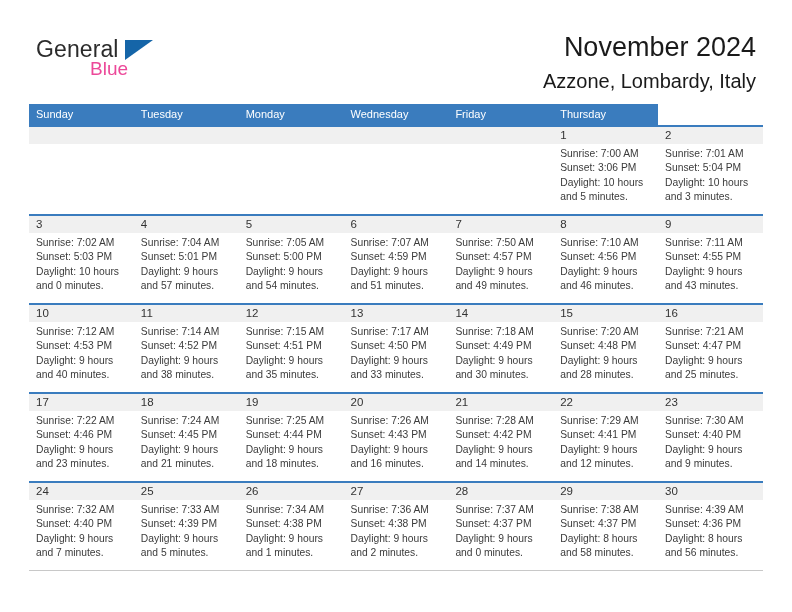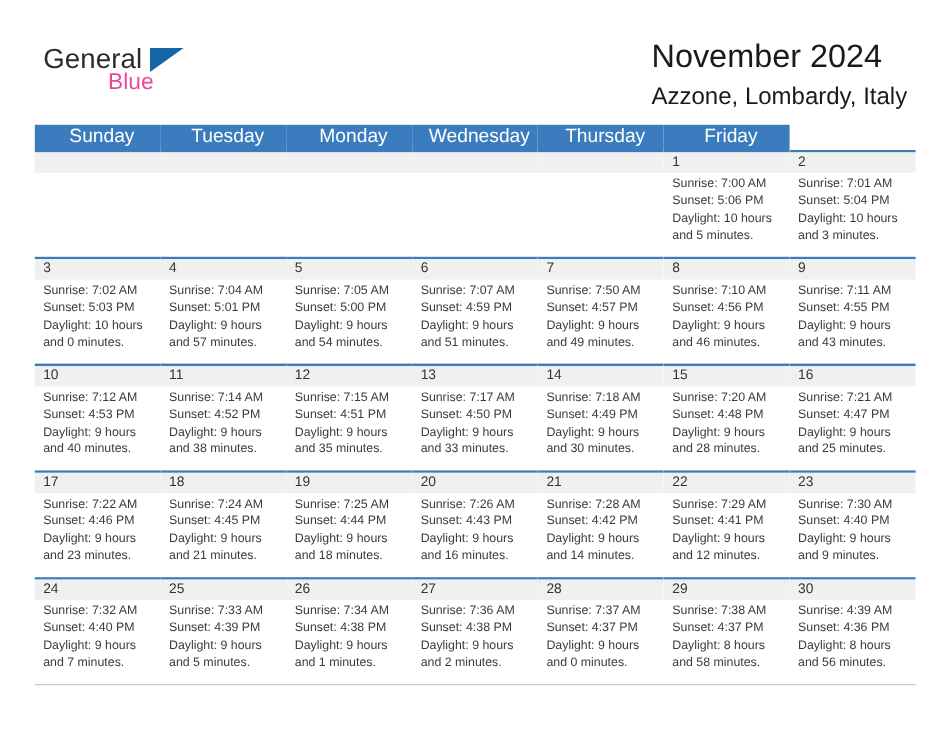--- a/index.html
+++ b/index.html
@@ -61,21 +61,21 @@
     width: 0;
     height: 0;
     border-left: 28px solid #1565a8;
     border-bottom: 20px solid transparent;
   }
 
   .title-block {
     position: absolute;
     right: 36px;
     top: 30px;
-    text-align: left;
+    text-align: right;
   }
   .cal-title {
     font-size: 27px;
     font-weight: normal;
     color: #1a1a1a;
     line-height: 34px;
     white-space: nowrap;
   }
   .cal-subtitle {
     font-size: 20px;
@@ -102,25 +102,24 @@
   .cal-cell {
     width: 104.857px;
     box-sizing: border-box;
     position: relative;
   }
   .cal-head-row .cal-cell {
     height: 21px;
     padding: 3px 0 0 7px;
   }
   .dow {
-    font-size: 16px;
+    font-size: 11px;
     color: #ffffff;
     line-height: 14px;
     display: block;
-    text-align: center;
   }
 
   .cal-body-row .cal-cell {
     height: 89px;
     border-top: 2px solid #3a7cbe;
     background: #ffffff;
   }
   .cal-body-row.row-first .cal-cell {
     height: 89px;
   }
@@ -185,24 +184,24 @@
         <div class="cal-cell">
           <span class="dow">Tuesday</span>
         </div>
         <div class="cal-cell">
           <span class="dow">Monday</span>
         </div>
         <div class="cal-cell">
           <span class="dow">Wednesday</span>
         </div>
         <div class="cal-cell">
+          <span class="dow">Friday</span>
+        </div>
+        <div class="cal-cell">
           <span class="dow">Thursday</span>
-        </div>
-        <div class="cal-cell">
-          <span class="dow">Friday</span>
         </div>
       </div>
     <div id="body-rows">
         <div class="cal-row cal-body-row row-first">
           <div class="cal-cell empty">
             <div class="daynum-band">
               <span class="daynum"></span>
             </div>
             <div class="cell-lines">
               <span class="cell-line"></span>
@@ -254,21 +253,21 @@
               <span class="cell-line"></span>
               <span class="cell-line"></span>
             </div>
           </div>
           <div class="cal-cell">
             <div class="daynum-band">
               <span class="daynum">1</span>
             </div>
             <div class="cell-lines">
               <span class="cell-line">Sunrise: 7:00 AM</span>
-              <span class="cell-line">Sunset: 5:06 PM</span>
+              <span class="cell-line">Sunset: 3:06 PM</span>
               <span class="cell-line">Daylight: 10 hours</span>
               <span class="cell-line">and 5 minutes.</span>
             </div>
           </div>
           <div class="cal-cell">
             <div class="daynum-band">
               <span class="daynum">2</span>
             </div>
             <div class="cell-lines">
               <span class="cell-line">Sunrise: 7:01 AM</span>

